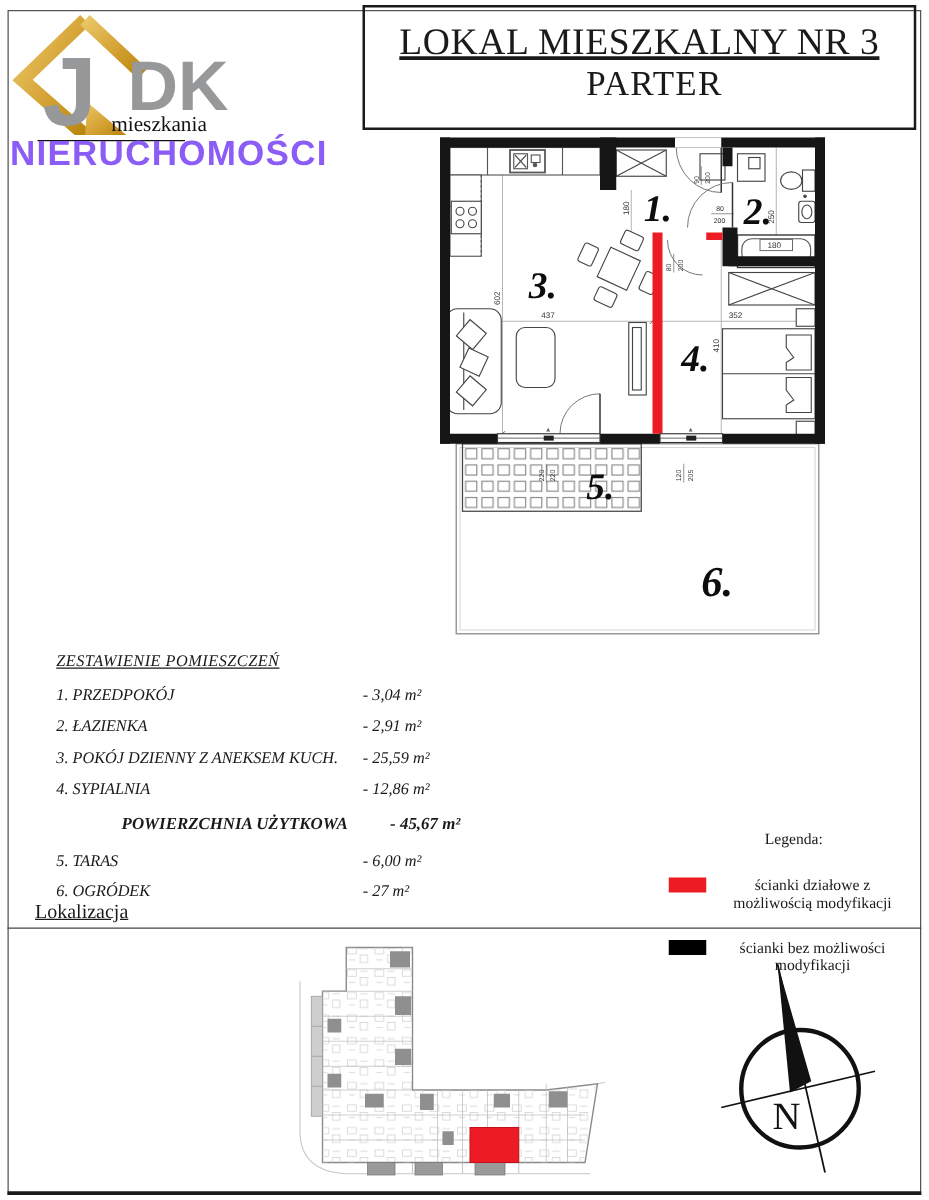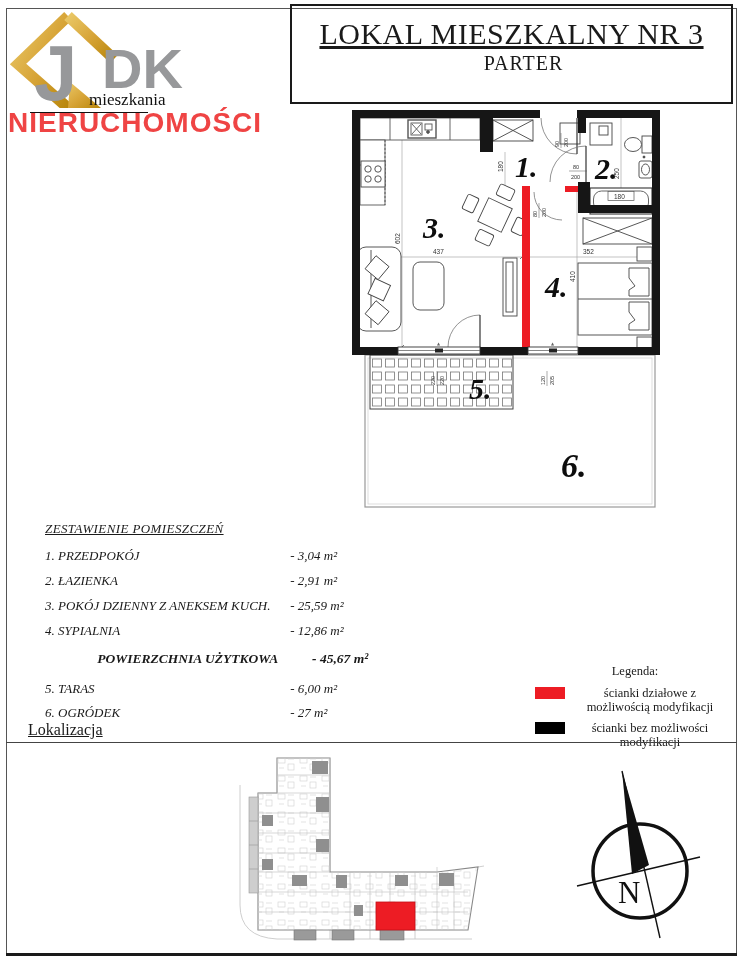--- a/index.html
+++ b/index.html
@@ -6,39 +6,39 @@
   .page{position:relative;width:743px;height:960px;background:#fff;overflow:hidden;
         font-family:"Liberation Serif",serif;color:#1a1a1a;}
   .abs{position:absolute;}
   .page-border{left:6px;top:8px;width:729px;height:946px;border:1px solid #555;}
   .bottom-rule{left:6px;top:953px;width:731px;height:3px;background:#1a1a1a;}
   .mid-rule{left:6px;top:742px;width:731px;height:0;border-top:1.5px solid #444;}
 
   
   .logo{left:8px;top:8px;width:270px;height:135px;}
   .logo-nier{position:absolute;left:0px;top:99px;font-family:"Liberation Sans",sans-serif;
-             font-weight:bold;font-size:28px;letter-spacing:1px;color:#ef4444;}
+             font-weight:bold;font-size:28px;letter-spacing:1px;color:#8b5cf6;}
   .logo-tag{position:absolute;left:60px;top:82px;font-size:17px;color:#111;margin-left:21px;}
   .logo-underline{position:absolute;left:22px;top:104px;width:118px;height:0;border-top:1.5px solid #111;}
 
   
   .title-box{left:290px;top:4px;width:439px;height:96px;border:2px solid #1a1a1a;text-align:center;}
   .title-main{margin-top:11px;font-size:30px;letter-spacing:0.5px;text-decoration:underline;}
-  .title-sub{margin-top:1px;font-size:20px;letter-spacing:1px;padding-left:24px;}
+  .title-sub{margin-top:1px;font-size:28px;letter-spacing:1px;padding-left:24px;}
 
   
   .room-list{left:45px;top:521px;width:345px;height:215px;font-style:italic;font-size:13px;}
   .rl-heading{position:absolute;left:0;top:0;text-decoration:underline;letter-spacing:0.4px;}
   .rl-row{position:absolute;left:0;width:345px;}
   .rl-label{display:inline-block;width:242px;}
   .rl-total{font-weight:bold;font-size:13.5px;text-align:center;}
 
   
   .legend{left:535px;top:664px;width:200px;font-size:12.5px;text-align:center;}
-  .lg-item{display:flex;margin-top:7px;}
+  .lg-item{display:flex;margin-top:22px;}
   .lg-swatch{width:30px;height:12px;margin-right:9px;flex:0 0 auto;margin-top:1px;}
   .lg-text{width:152px;line-height:14px;}
 
   .lok-heading{left:28px;top:721px;font-size:16px;text-decoration:underline;}
 
   
   .fp-dim{font-family:"Liberation Sans",sans-serif;font-size:6.5px;fill:#333;}
   .fp-dim-s{font-family:"Liberation Sans",sans-serif;font-size:5.5px;fill:#333;}
   .fp-room{font-family:"Liberation Serif",serif;font-style:italic;font-weight:bold;font-size:30px;fill:#0d0d0d;}
   .fp-room-big{font-size:34px;}

